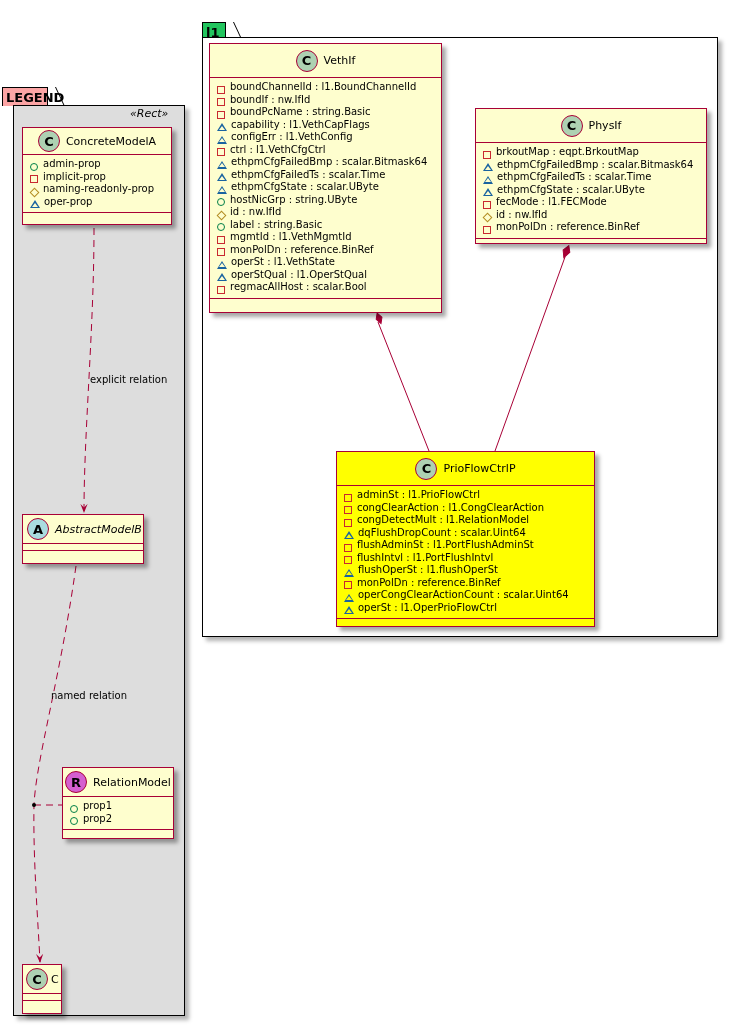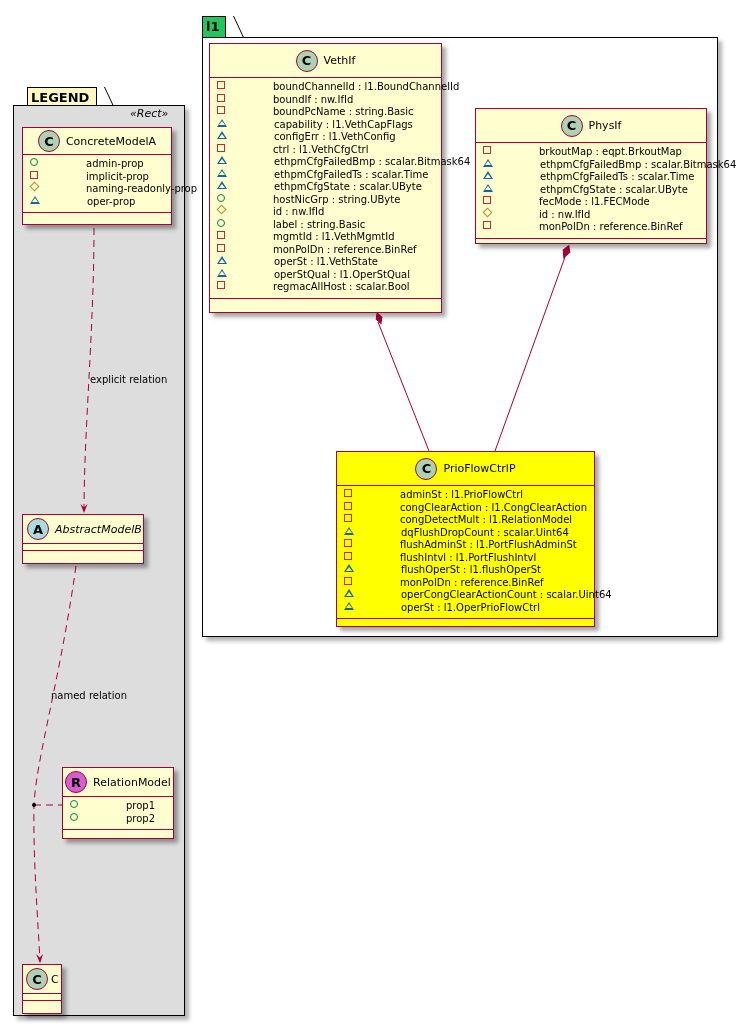--- a/index.html
+++ b/index.html
@@ -9,21 +9,21 @@
   .pkg-tab { position:absolute; border:1.5px solid #000; border-bottom:none; font-weight:bold;
              font-size:13px; padding:1px 14px 0 3px; line-height:17px; box-sizing:border-box; }
   .pkg-tab::after { content:""; position:absolute; right:-9px; top:-1px; width:12px; height:100%;
                     border-right:1.5px solid #000; transform:skewX(25deg); transform-origin:top left; }
   .cls { position:absolute; background:#fefece; border:1.3px solid #a80036; box-sizing:border-box;
          box-shadow:4px 4px 4px rgba(0,0,0,0.35); font-size:10px; }
   .cls.hl { background:#ffff00; }
   .cls-head { display:flex; align-items:center; justify-content:center; border-bottom:1.3px solid #a80036;
               font-size:11px; }
   .cls-attrs { border-bottom:1.3px solid #a80036; padding:3px 0 4px 7px; }
-  .attr { display:flex; align-items:flex-start; line-height:12.5px; white-space:nowrap;gap:43px; }
+  .attr { display:flex; align-items:flex-end; line-height:12.5px; white-space:nowrap; }
   .vis { display:inline-block; width:8px; height:8px; margin-right:5px; box-sizing:border-box; flex:none; }
   .vis-private { border:1px solid #c82930; }
   .vis-public  { border:1px solid #038048; border-radius:50%; }
   .vis-protected { width:7px; height:7px; border:1px solid #b38d22; transform:rotate(45deg); margin-left:1px; margin-right:5px; }
   .vis-package { width:0; height:0; border-left:5px solid transparent; border-right:5px solid transparent;
                  border-bottom:8px solid #1963a0; position:relative; margin-right:4px; }
   .vis-package::after { content:""; position:absolute; left:-3px; top:2.5px; border-left:3px solid transparent;
                  border-right:3px solid transparent; border-bottom:4.5px solid var(--bg,#fefece); }
   .cls.hl .vis-package::after { border-bottom-color:#ffff00; }
   .cls-ops { height:7px; }
@@ -33,26 +33,26 @@
   .spot-a { background:#a9dcdf; }
   .spot-r { background:#d45fcf; }
   .italic { font-style:italic; }
   .stereo { position:absolute; font-style:italic; font-size:11px; }
   .rel-label { position:absolute; font-size:10px; white-space:nowrap; }
   svg.edges { position:absolute; left:0; top:0; }
 </style>
 </head>
 <body>
 
-<div class="pkg-tab" style="left:27px;top:87px;width:70px;height:19px;background:#fef9c3;">
+<div class="pkg-tab" style="left:2px;top:87px;width:46px;height:19px;background:#fca5a5;">
   <span>LEGEND</span>
 </div>
 <div class="pkg" style="left:13px;top:105px;width:170px;height:909px;background:#dddddd;"></div>
 
-<div class="pkg-tab" style="left:202px;top:16px;width:24px;height:22px;background:#22c55e;">
+<div class="pkg-tab" style="left:202px;top:22px;width:24px;height:22px;background:#22c55e;">
   <span>l1</span>
 </div>
 <div class="pkg" style="left:202px;top:37px;width:514px;height:598px;background:#ffffff;"></div>
 
 <svg class="edges" width="737" height="1031">
   <defs>
     <marker id="arrow" viewBox="0 0 10 10" refX="9" refY="5" markerWidth="9" markerHeight="9" orient="auto">
       <path d="M0,1 L10,5 L0,9 L4,5 Z" fill="#a80036"></path>
     </marker>
   </defs>

